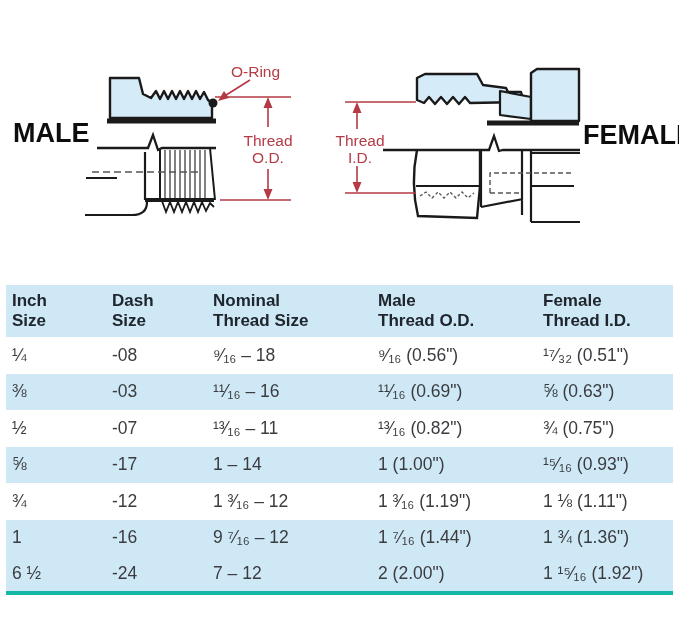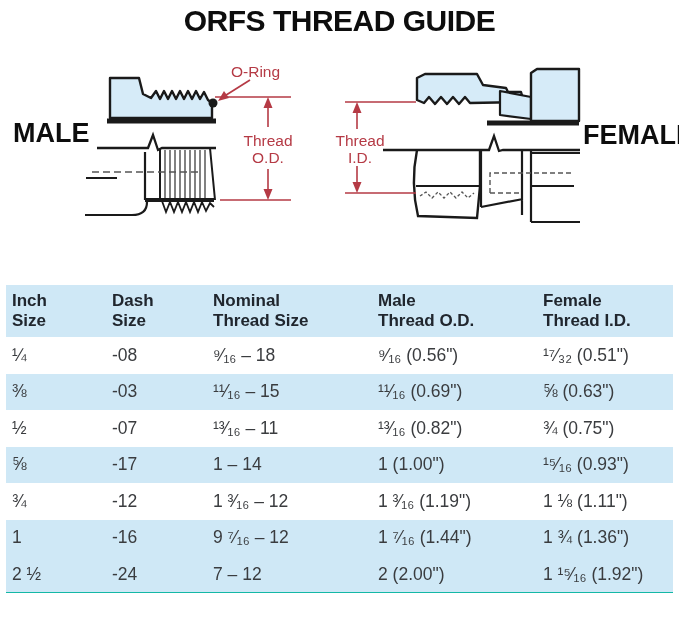--- a/index.html
+++ b/index.html
@@ -12,40 +12,39 @@
     text-align:center;font-size:30px;font-weight:800;letter-spacing:-0.5px;
     color:#0d0d0d;
   }
   svg.diagram{position:absolute;top:55px;left:0;}
   svg text{font-family:"Liberation Sans","DejaVu Sans",sans-serif;}
   .side-label{font-size:27px;font-weight:bold;fill:#0d0d0d;}
   .red-label{font-size:15.5px;fill:#b53a45;}
   .spec-table{
     position:absolute;top:285px;left:6px;width:667px;
     border-collapse:collapse;table-layout:fixed;
-    border-bottom:1px solid #14b8a6;
+    border-bottom:4px solid #14b8a6;
   }
   .spec-table th{
     background:#cfe8f6;color:#20262e;font-size:17px;font-weight:bold;
     text-align:left;vertical-align:middle;line-height:1.18;
     white-space:pre-line;height:52px;box-sizing:border-box;
     padding:2px 0 2px 6px;
   }
   .spec-table td{
     font-size:17.5px;color:#3a3c3f;height:36.5px;box-sizing:border-box;
     padding:0 0 0 6px;vertical-align:middle;white-space:nowrap;
   }
   .spec-table tr.stripe td{background:#cfe8f6;}
 </style>
 </head>
 <body>
 
 <div class="page">
 
-  <h1 class="title">ORFS THREAD GUIDE</h1>
 
   <svg class="diagram" width="679" height="230" viewBox="0 0 679 230">
 
     <g>
 
       <path d="M110,23 L139,23 L143,39 L151,43 L156,36 L160,44 L164,36 L168,44 L172,36 L176,44 L180,36 L184,44 L188,36 L192,44 L196,36 L200,44 L204,37 L208,45 L212,48 L212,63 L110,63 Z" fill="#d6ebf8" stroke="#1a1a1a" stroke-width="2.4" stroke-linejoin="round"></path>
       <path d="M107,66 H216" stroke="#1a1a1a" stroke-width="5"></path>
       <circle cx="213" cy="48" r="4.5" fill="#1a1a1a"></circle>
 
       <path d="M97,93 L148,93 L153,80 L158,95 L162,93 L216,93" fill="none" stroke="#1a1a1a" stroke-width="2.3"></path>
@@ -147,21 +146,21 @@
       <tr>
         <td>¼</td>
         <td>-08</td>
         <td>⁹⁄₁₆ – 18</td>
         <td>⁹⁄₁₆ (0.56")</td>
         <td>¹⁷⁄₃₂ (0.51")</td>
       </tr>
       <tr class="stripe">
         <td>⅜</td>
         <td>-03</td>
-        <td>¹¹⁄₁₆ – 15</td>
+        <td>¹¹⁄₁₆ – 16</td>
         <td>¹¹⁄₁₆ (0.69")</td>
         <td>⅝ (0.63")</td>
       </tr>
       <tr>
         <td>½</td>
         <td>-07</td>
         <td>¹³⁄₁₆ – 11</td>
         <td>¹³⁄₁₆ (0.82")</td>
         <td>¾ (0.75")</td>
       </tr>
@@ -180,21 +179,21 @@
         <td>1 ⅛ (1.11")</td>
       </tr>
       <tr class="stripe">
         <td>1</td>
         <td>-16</td>
         <td>9 ⁷⁄₁₆ – 12</td>
         <td>1 ⁷⁄₁₆ (1.44")</td>
         <td>1 ¾ (1.36")</td>
       </tr>
       <tr class="stripe">
-        <td>2 ½</td>
+        <td>6 ½</td>
         <td>-24</td>
         <td>7 – 12</td>
         <td>2 (2.00")</td>
         <td>1 ¹⁵⁄₁₆ (1.92")</td>
       </tr>
     </tbody>
   </table>
 </div>
 
 </body></html>

